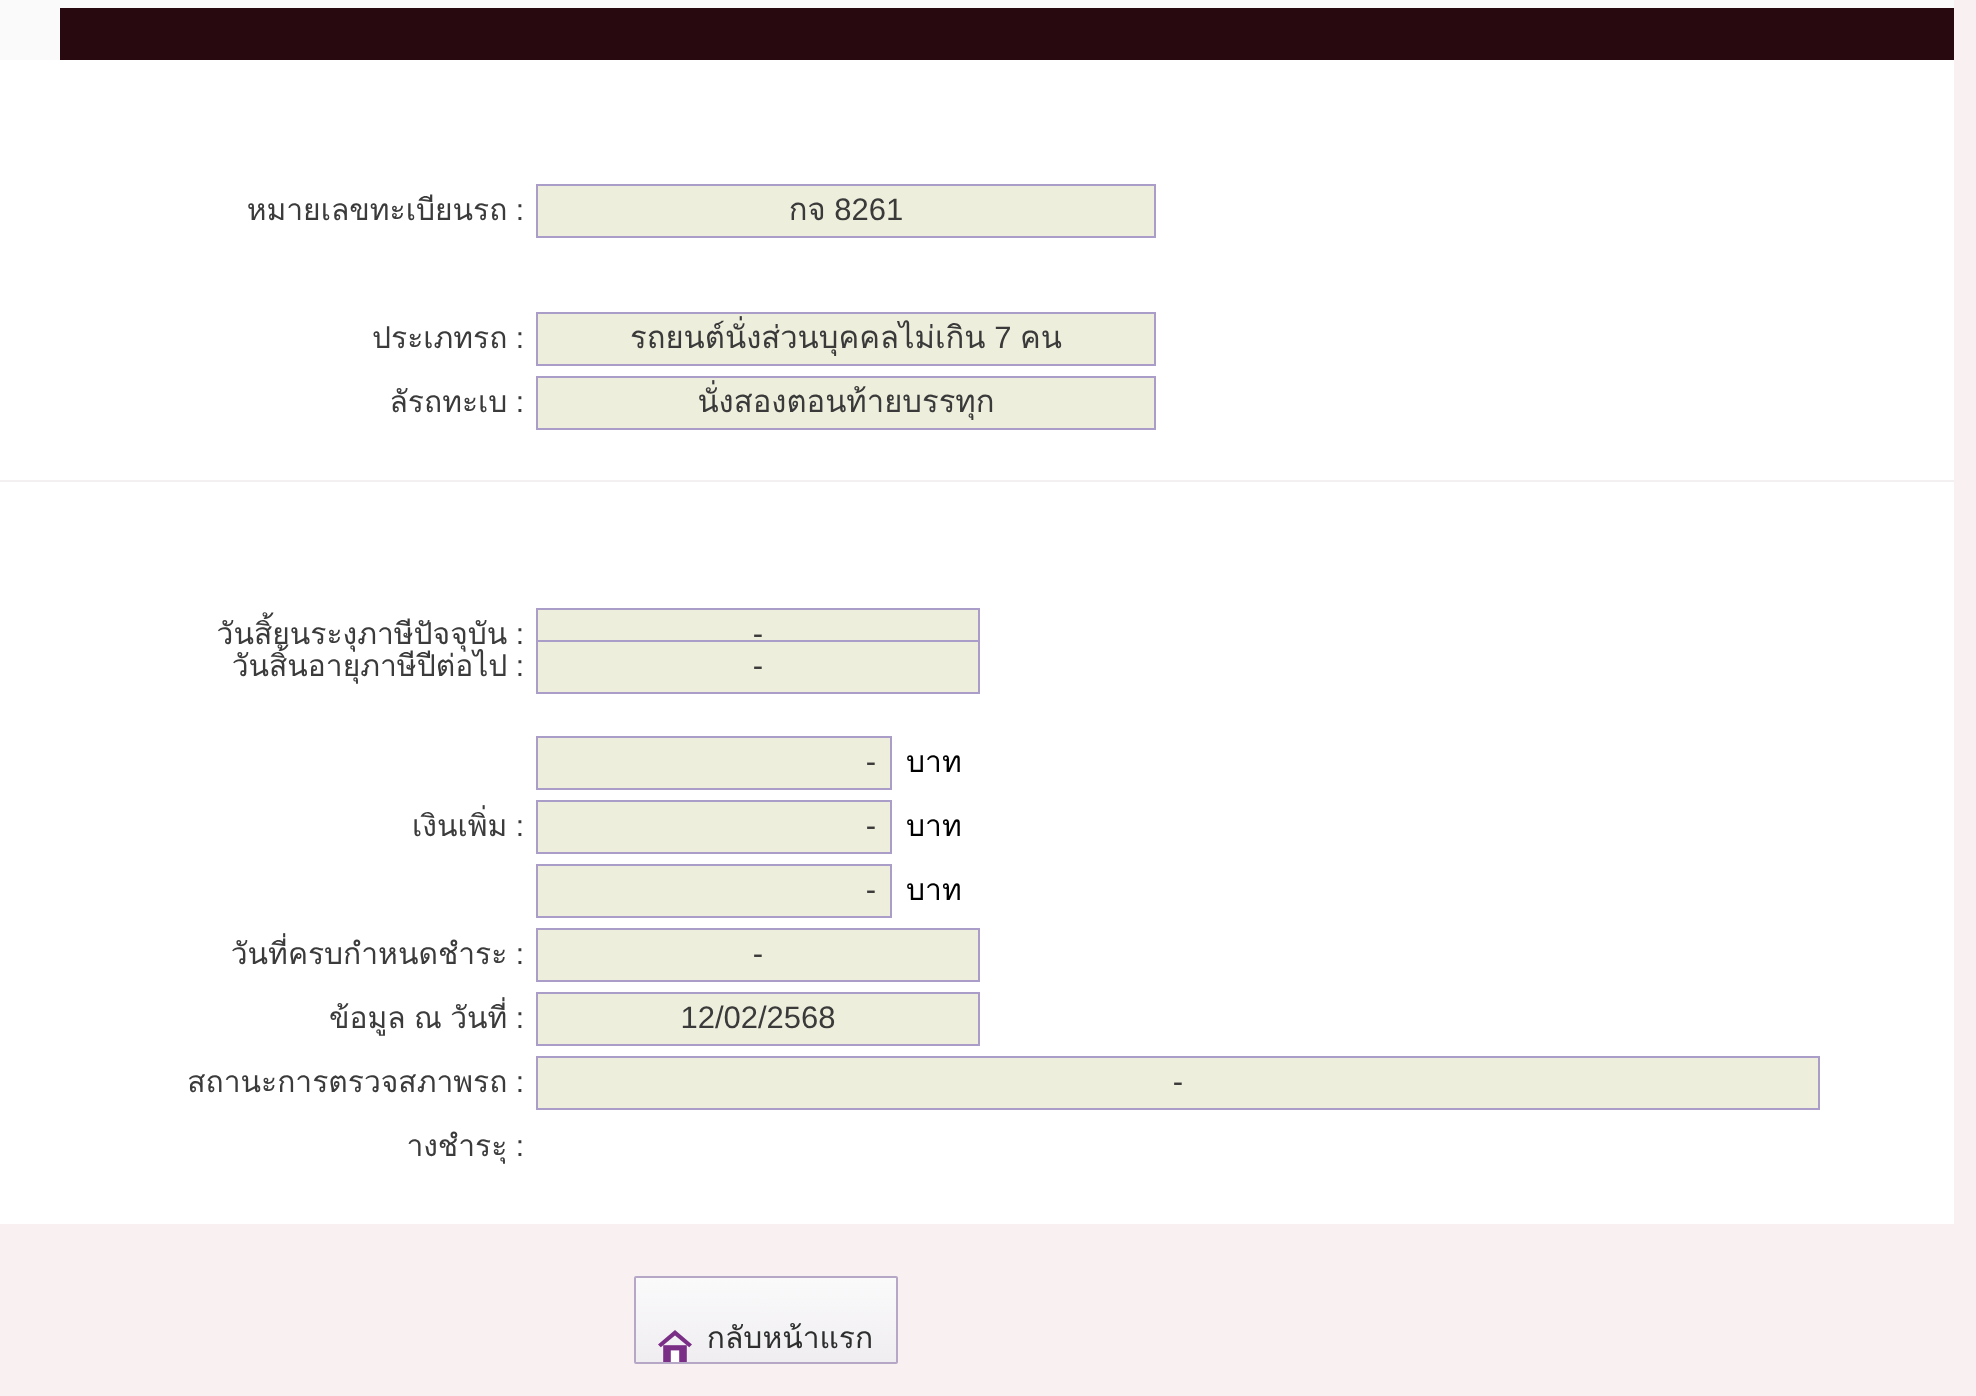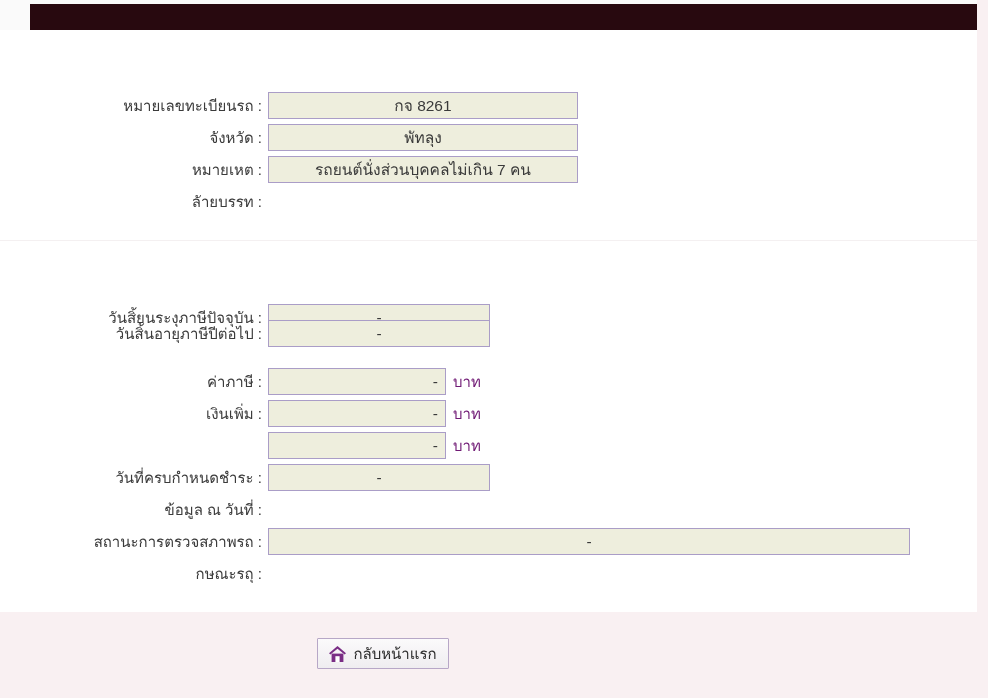--- a/index.html
+++ b/index.html
@@ -16,91 +16,88 @@
   .lbl{
     position:absolute;left:0;top:0;width:262px;height:27px;line-height:27px;
     text-align:right;font-size:15px;color:#3b3b3b;white-space:nowrap;
   }
   .box{
     position:absolute;left:268px;top:0;height:27px;box-sizing:border-box;
     border:1px solid var(--field-border,#aa9dc7);background:var(--field-bg,#eeeedd);
     line-height:25px;font-size:15.5px;color:#3a3a3a;padding:0 7px;white-space:nowrap;overflow:hidden;text-align:center;
   }
   .box.num{text-align:right;}
-  .suffix{position:absolute;left:453px;top:0;height:27px;line-height:27px;font-size:15px;color:#701a75;}
+  .suffix{position:absolute;left:453px;top:0;height:27px;line-height:27px;font-size:15px;color:#000000;}
   .home-btn{
-    position:absolute;left:317px;top:638px;width:132px;height:31px;box-sizing:border-box;
+    position:absolute;left:317px;top:638px;width:132px;height:44px;box-sizing:border-box;
     border:1px solid #b7a7c7;background:linear-gradient(#fbfafb,#efedf0);
-    display:flex;align-items:center;justify-content:center;gap:7px;
+    display:flex;align-items:flex-end;justify-content:center;gap:7px;
     font-family:"Liberation Sans",sans-serif;font-size:15px;color:#2e2e2e;cursor:pointer;border-radius:1px;padding:0;
   }
   .home-icon{width:17px;height:16px;display:block;}
 </style>
 </head>
 <body>
 
 <div class="canvas">
 
   <div class="top-strip"></div>
   <div class="top-dark-bar"></div>
   <div class="right-strip"></div>
   <div class="divider"></div>
   <div class="footer-band"></div>
 
   <div class="row" style="top:92px">
     <div class="lbl">หมายเลขทะเบียนรถ :</div>
     <div class="box" style="width:310px">กจ 8261</div>
   </div>
-  <div class="row" style="top:124px">
-    <div class="lbl">จังหวัด :</div>
-    <div class="box" style="width:310px">พัทลุง</div>
-  </div>
   <div class="row" style="top:156px">
-    <div class="lbl">หมายเหต :</div>
+    <div class="lbl">ประเภทรถ :</div>
     <div class="box" style="width:310px">รถยนต์นั่งส่วนบุคคลไม่เกิน 7 คน</div>
   </div>
   <div class="row" style="top:188px">
-    <div class="lbl">ลัายบรรท :</div>
+    <div class="lbl">ลัรถทะเบ :</div>
+    <div class="box" style="width:310px">นั่งสองตอนท้ายบรรทุก</div>
   </div>
 
   <div class="row" style="top:304px">
     <div class="lbl">วันสิ้ยนระงุภาษีปัจจุบัน :</div>
     <div class="box" style="width:222px">-</div>
   </div>
   <div class="row" style="top:320px">
     <div class="lbl">วันสิ้นอายุภาษีปีต่อไป :</div>
     <div class="box" style="width:222px">-</div>
   </div>
   <div class="row" style="top:368px">
-    <div class="lbl">ค่าภาษี :</div>
     <div class="box num" style="width:178px">-</div>
     <div class="suffix">บาท</div>
   </div>
   <div class="row" style="top:400px">
     <div class="lbl">เงินเพิ่ม :</div>
     <div class="box num" style="width:178px">-</div>
     <div class="suffix">บาท</div>
   </div>
   <div class="row" style="top:432px">
     <div class="box num" style="width:178px">-</div>
     <div class="suffix">บาท</div>
   </div>
   <div class="row" style="top:464px">
     <div class="lbl">วันที่ครบกำหนดชำระ :</div>
     <div class="box" style="width:222px">-</div>
   </div>
   <div class="row" style="top:496px">
     <div class="lbl">ข้อมูล ณ วันที่ :</div>
+    <div class="box" style="width:222px">12/02/2568</div>
   </div>
   <div class="row" style="top:528px">
     <div class="lbl">สถานะการตรวจสภาพรถ :</div>
     <div class="box" style="width:642px">-</div>
   </div>
   <div class="row" style="top:560px">
-    <div class="lbl">กษณะรถุ :</div>
+    <div class="lbl">างชำระุ :</div>
   </div>
 
   <button class="home-btn">
     <svg class="home-icon" viewBox="0 0 17 16" xmlns="http://www.w3.org/2000/svg">
       <polygon points="8.5,0 17,7.2 15.6,8.6 8.5,2.8 1.4,8.6 0,7.2" fill="#7a2e85"></polygon>
       <rect x="2.6" y="7.6" width="11.8" height="8.4" fill="#7a2e85"></rect>
       <rect x="6.4" y="10.2" width="4.2" height="5.8" fill="#ffffff"></rect>
     </svg>
     <span>กลับหน้าแรก</span>
   </button>

